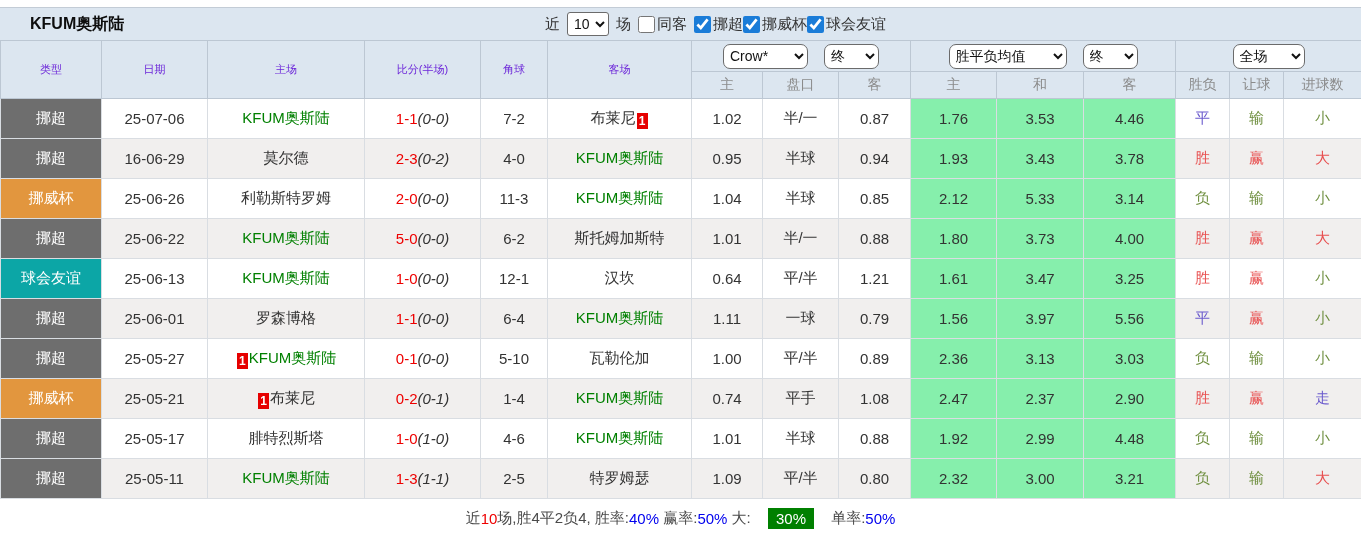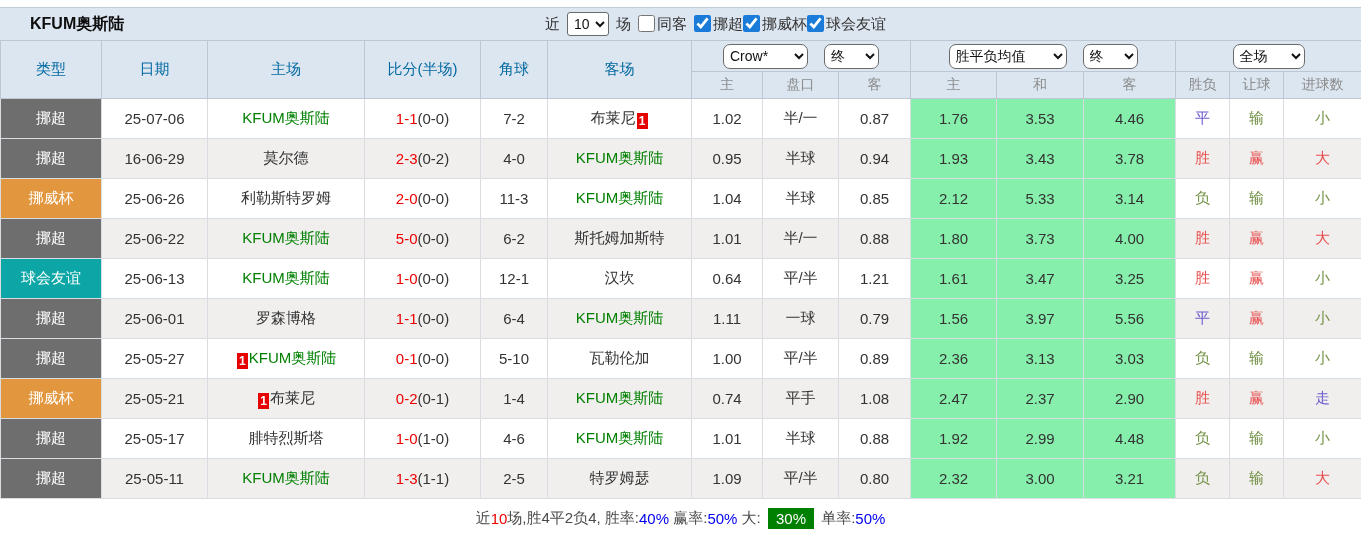--- a/index.html
+++ b/index.html
@@ -14,31 +14,31 @@
     display:flex; align-items:center; position:relative;
   }
   .title { margin-left:30px; font-weight:bold; font-size:16px; color:#0d0d0d; }
   .controls { position:absolute; left:545px; display:flex; align-items:center; gap:7px; font-size:15px; color:#333; white-space:nowrap; }
   select {
     font-size:14px; background:#fff; color:#111;
     border:1px solid #6b6b6b; border-radius:3px; height:24px; padding:0 2px;
     font-family:"Liberation Sans","DejaVu Sans",sans-serif;
   }
   .controls input[type=checkbox] { width:17px; height:17px; accent-color:#1a7cd8; margin:0 2px 0 0; }
-  .chk { display:flex; }
+  .chk { display:flex; align-items:center; }
 
   
   table { border-collapse:collapse; table-layout:fixed; width:1361px; }
   thead th {
     background:#dce6f0; border:1px solid #bcc7d3;
     font-weight:normal; color:#3f3f3f; font-size:15px; padding:0;
   }
   thead tr.selrow th { height:31px; }
   thead tr.subrow th { height:27px; color:#8b8b8b; font-size:14px; }
-  thead th.lefthead { font-size:15px; color:#0369a1; }
+  thead th.lefthead { font-size:11px; color:#6d28d9; }
   .selwrap { display:flex; justify-content:center; align-items:center; gap:16px; }
   .selwrap select { height:25px;border-radius:7px; }
 
   tbody td {
     border:1px solid #d9dde2; height:40px; text-align:center;
     font-size:15px; color:#333; padding:0; overflow:hidden; white-space:nowrap;
   }
   tbody tr.odd  td { background:#ffffff; }
   tbody tr.even td { background:#f1efee; }
   tbody tr td.c-avg { background:#86efac; }
@@ -47,33 +47,33 @@
   tbody tr td.league-cup { background:#e2963e; }
   tbody tr td.league-fr  { background:#0ca6a6; }
 
   .green { color:#008000; }
   .badge {
     display:inline-block; background:#e60000; color:#fff; font-weight:bold;
     font-size:12px; line-height:16px; min-width:11px; height:16px; padding:0 1px;
     vertical-align:-2px; margin:0 1px; text-align:center;
   }
   .ft { color:#ee0000; }
-  .ht { color:#333; }
+  .ht { color:#333;font-style:italic; }
   .res-win  { color:#e85050; }
   .res-lose { color:#6f8f3f; }
   .res-draw { color:#6a5acd; }
 
   
   .footer {
     height:39px; display:flex; align-items:center; justify-content:center;
     font-size:15px; color:#4a4a4a; white-space:pre;
   }
   .seg-red  { color:#ee0000; }
   .seg-blue { color:#0000ee; }
-  .seg-green-badge { background:#008000; color:#fff; padding:2px 8px; margin:0 3px; }
+  .seg-green-badge { background:#008000; color:#fff; padding:2px 8px; margin:0 13px; }
 </style>
 </head>
 <body>
 
 <div class="page">
 
   <div class="topbar">
     <div class="title">KFUM奥斯陆</div>
     <div class="controls">
       <span>近</span>

